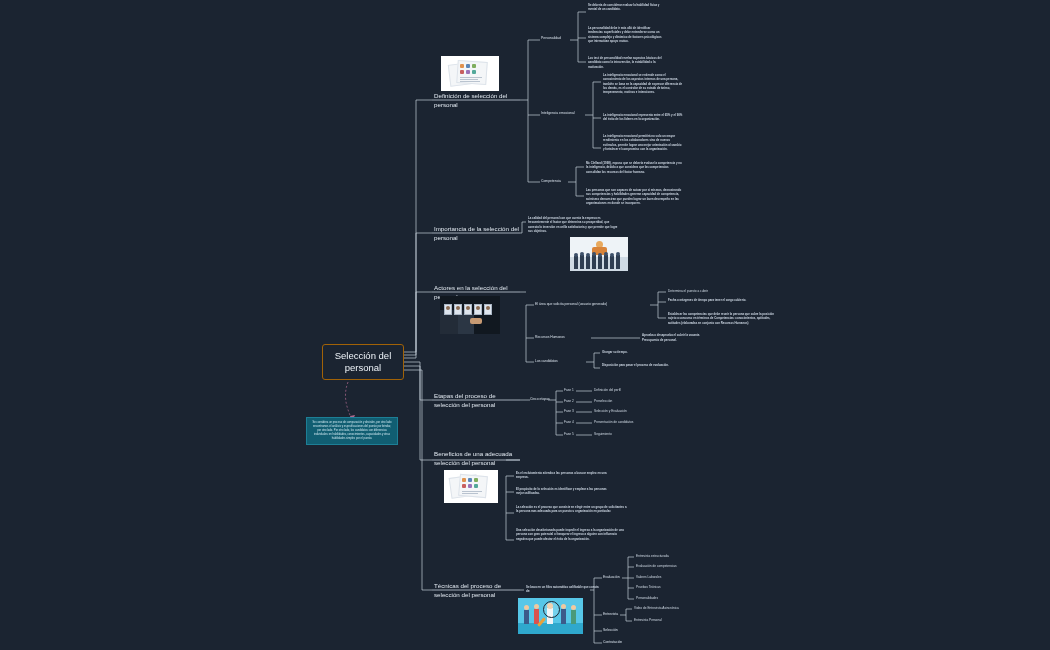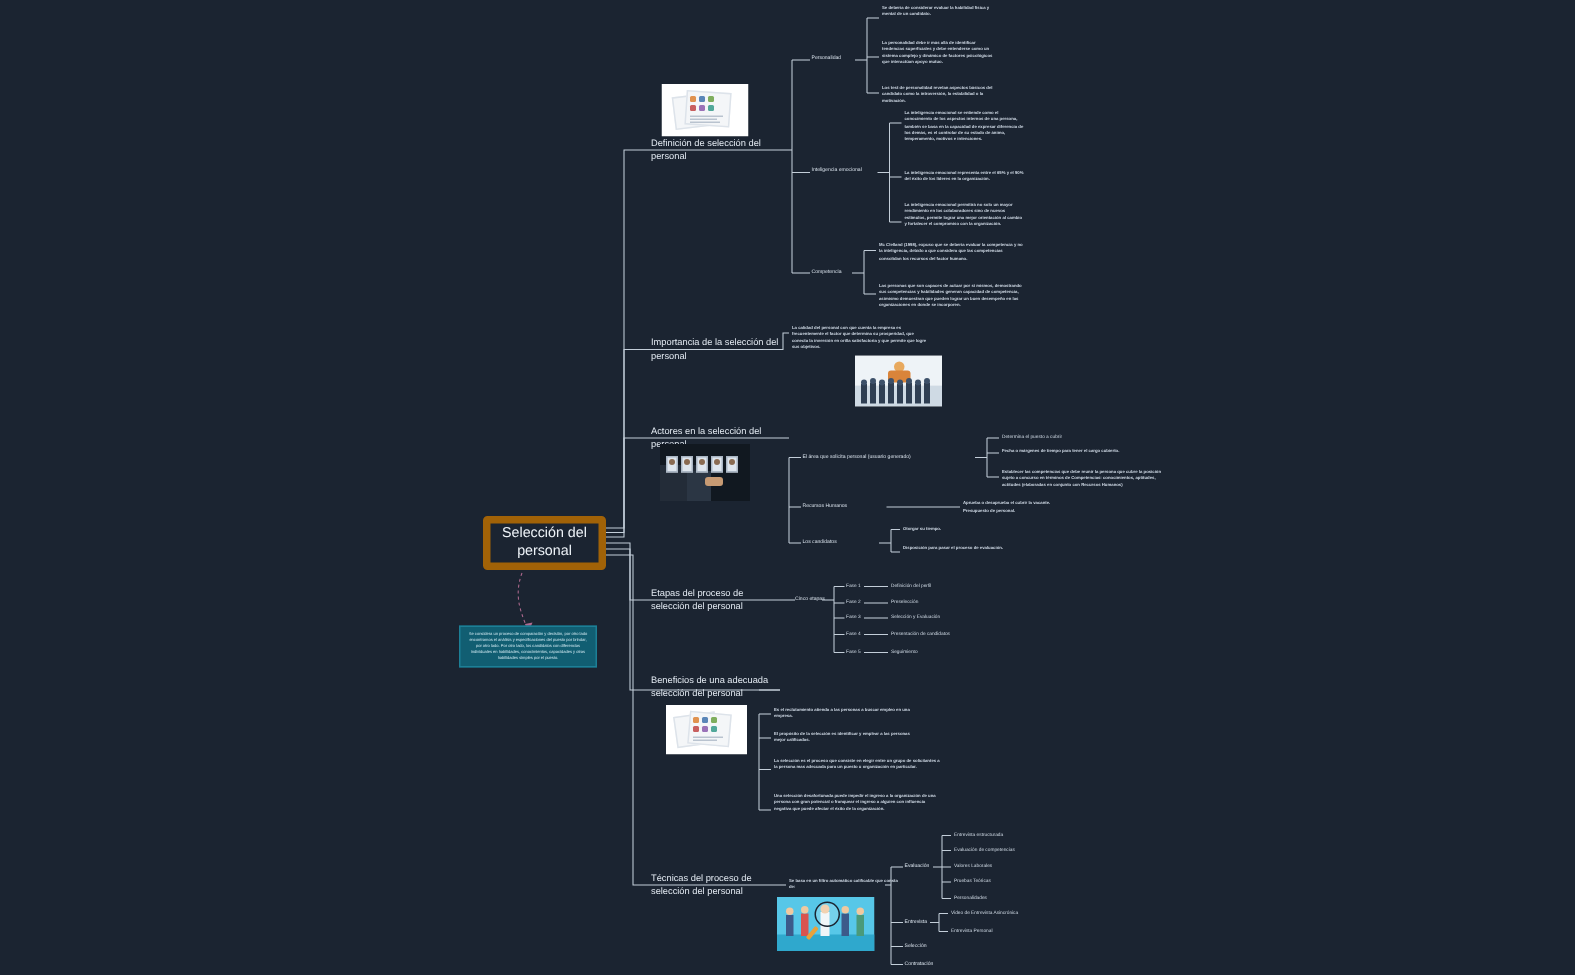--- a/index.html
+++ b/index.html
@@ -21,21 +21,21 @@
   }
   .node {
     position: absolute;
     color: #dfe6ef;
     line-height: 1.25;
   }
   
   .root {
     left: 322px; top: 344px;
     width: 82px; height: 36px;
-    border: 5px solid #a16207;
+    border: 1px solid #a16207;
     border-radius: 3px;
     background: #1b2431;
     display: flex; align-items: center; justify-content: center;
     text-align: center;
     font-size: 9.5px;
     color: #eef3f8;
     padding: 2px 4px;
   }
   
   .callout {

